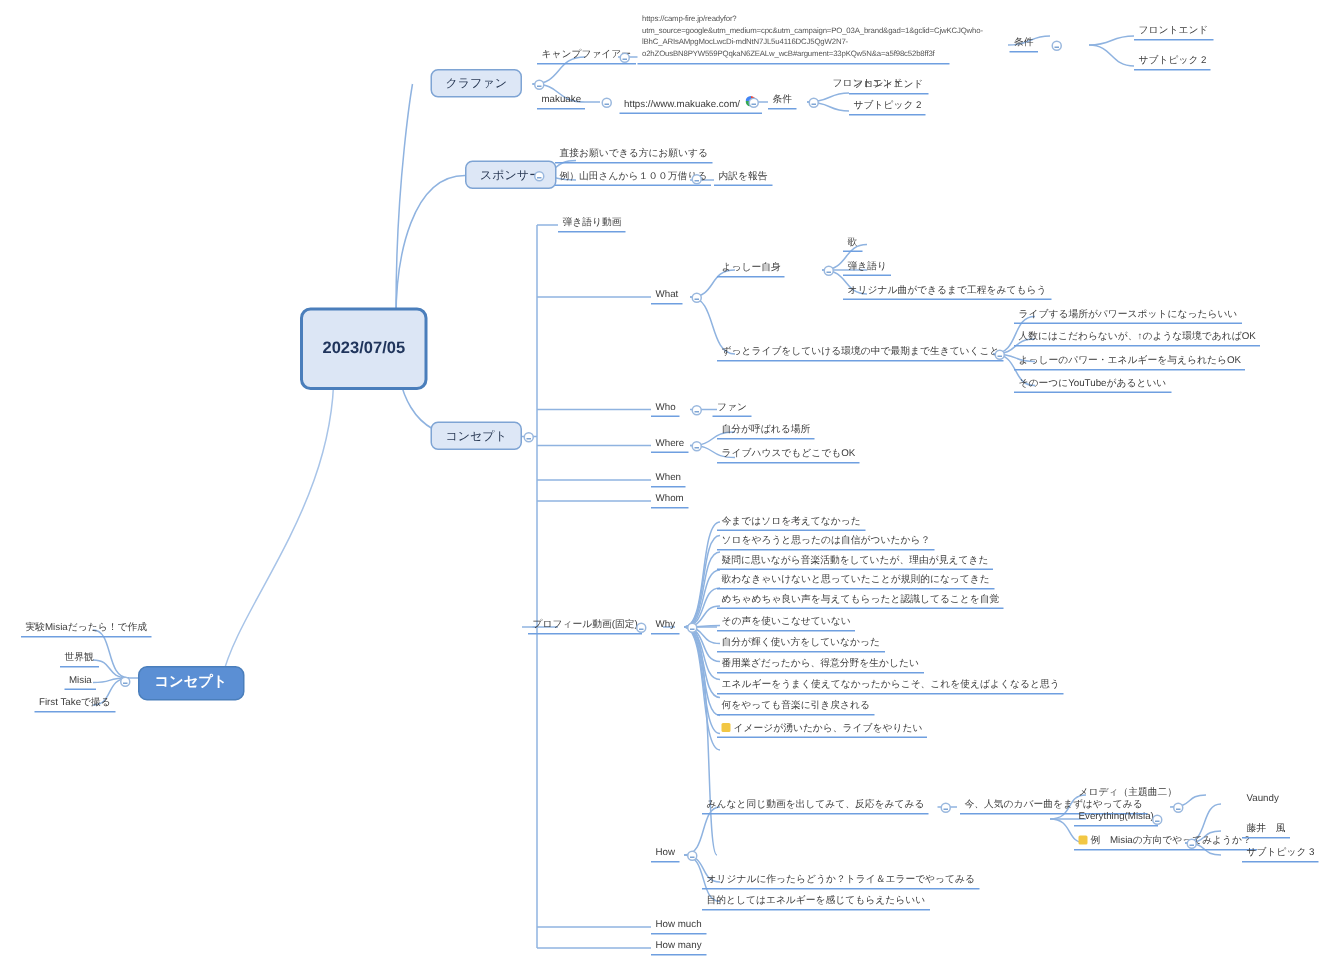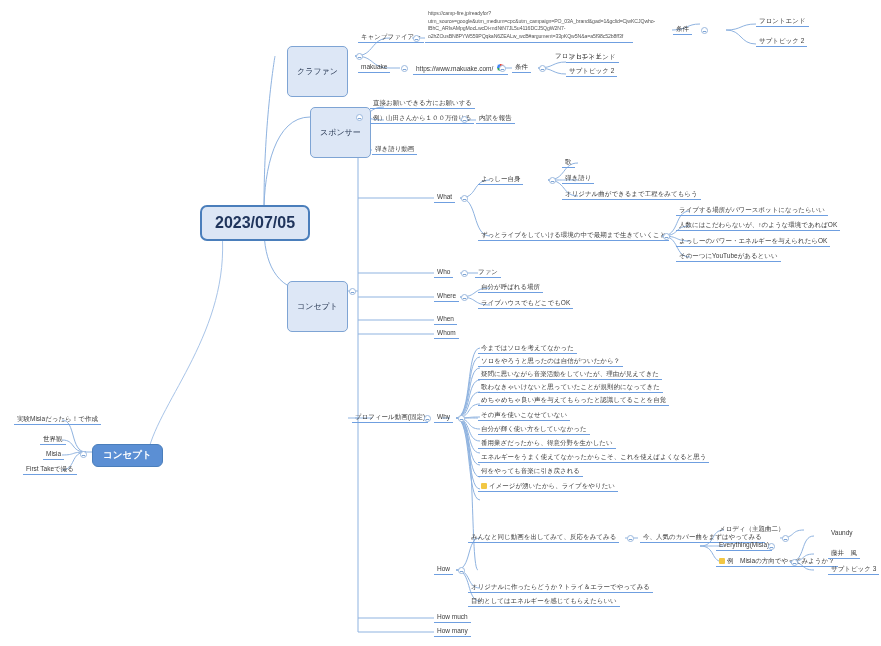--- a/index.html
+++ b/index.html
@@ -36,23 +36,23 @@
     white-space: nowrap;
     line-height: 1.15;
   }
 
   
   .node.root {
     background: #dce6f5;
     border: 2px solid #4a7ebb;
     border-radius: 7px;
     color: #20355c;
-    font-size: 16px;
+    font-size: 11px;
     font-weight: bold;
-    padding: 7px 13px;
+    padding: 19px 13px;
   }
 
   
   .node.filled {
     background: #5b8fd4;
     border: 1px solid #4a7ebb;
     border-radius: 6px;
     color: #ffffff;
     font-size: 9.5px;
     font-weight: bold;
@@ -60,21 +60,21 @@
     text-align: center;
   }
 
   
   .node.box {
     background: #dde7f6;
     border: 1px solid #7ea4d4;
     border-radius: 5px;
     color: #2a3a55;
     font-size: 8px;
-    padding: 20px 9px;
+    padding: 4px 9px;
     text-align: right;
   }
 
   
   .node.leaf {
     color: #3a3a3a;
     font-size: 6.5px;
     padding: 1px 3px 2px 3px;
     border-bottom: 1.2px solid #6f9fe0;
   }

